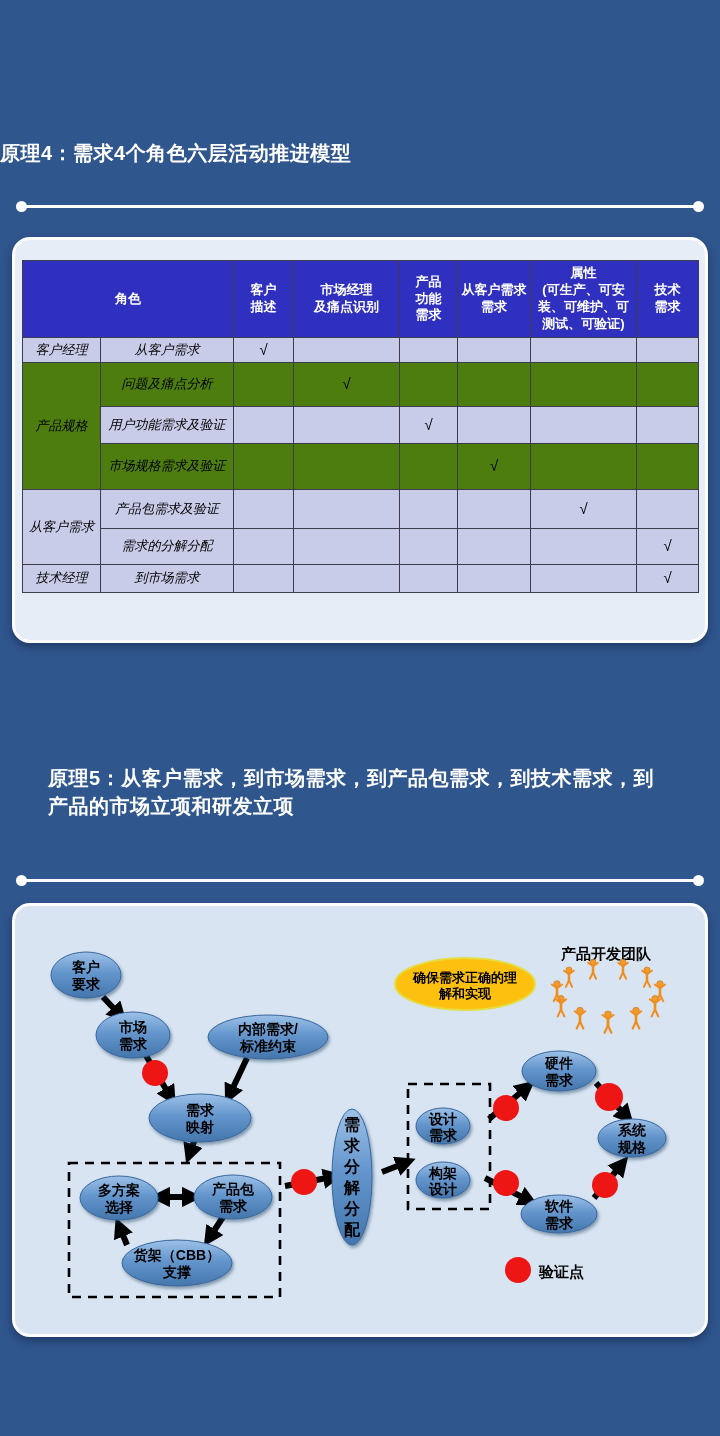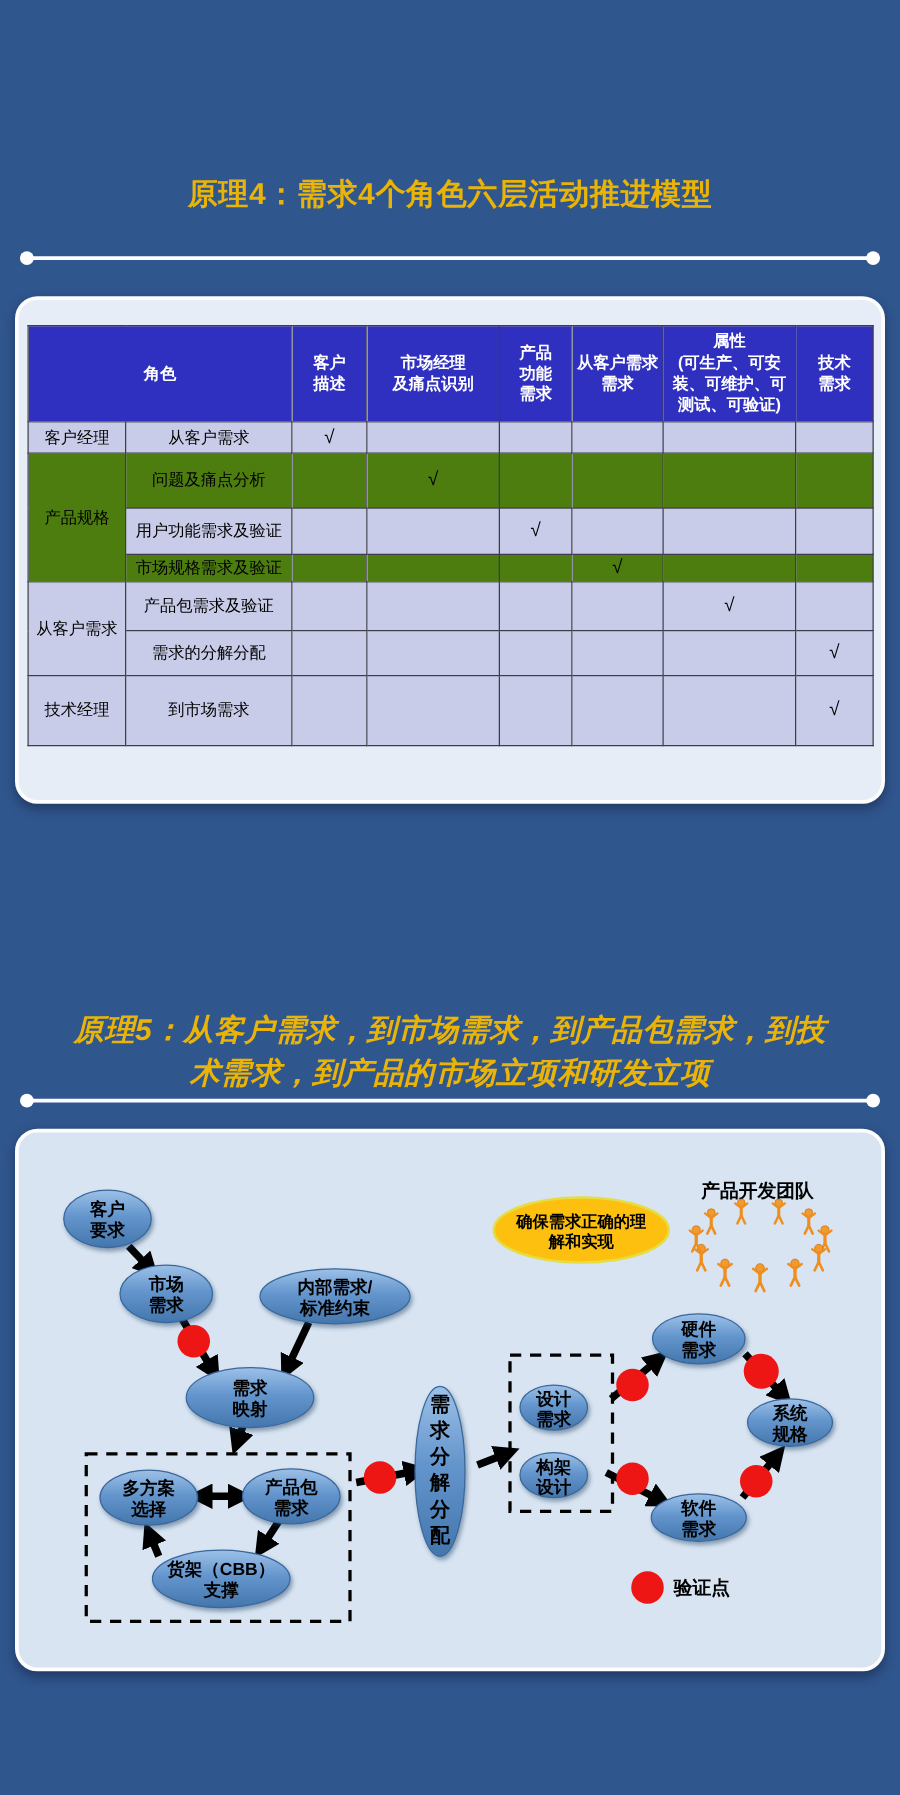--- a/index.html
+++ b/index.html
@@ -2,25 +2,25 @@
 <html><head>
 <meta charset="utf-8">
 <style>
   html,body{margin:0;padding:0;}
   body{
     width:720px;height:1436px;position:relative;overflow:hidden;
     background:#30568e;
     font-family:"Liberation Sans","DejaVu Sans",sans-serif;
   }
   .sec-title{
-    position:absolute;color:#eab308;font-weight:bold;font-size:24px;
-    text-align:center;line-height:1.4;letter-spacing:.5px;
+    position:absolute;color:#ffffff;font-weight:bold;font-size:20px;
+    line-height:1.4;letter-spacing:.5px;
   }
   #title4{top:139px;left:0;width:720px;}
-  #title5{top:808px;left:50%;transform:translateX(-50%);width:624px;font-style:italic;}
+  #title5{top:764px;left:50%;transform:translateX(-50%);width:624px;}
   .divider{position:absolute;left:16px;right:16px;display:flex;align-items:center;height:12px;}
   #divider4{top:200px;}
   #divider5{top:874px;}
   .divider .dot{width:11px;height:11px;border-radius:50%;background:#fff;}
   .divider .line{flex:1;height:3px;background:#fff;margin:0 -2px;}
   .card{
     position:absolute;left:12px;width:696px;box-sizing:border-box;
     border-radius:18px;border:3px solid #fdfdfe;
     box-shadow:0 4px 9px rgba(0,0,20,.35);
   }
@@ -29,21 +29,21 @@
 
   
   table{
     border-collapse:collapse;table-layout:fixed;
     width:676px;margin:20px 0 0 7px;
     font-size:13px;color:#000;
   }
   th,td{border:1px solid #3c3c4c;padding:0 2px;text-align:center;vertical-align:middle;overflow:hidden;}
   th{background:#3030c0;color:#fff;font-weight:bold;font-size:13px;}
   .hl{display:block;line-height:1.3;}
-  td{line-height:1.25;}
+  td{line-height:1.25;font-style:italic;}
   .bg-med{background:#c9cce8;}
   .bg-light{background:#4d7c0f;}
   td.check{font-size:15px;}
 
   
   #card-diagram svg{position:absolute;left:0;top:0;width:100%;height:100%;}
   .node-text{font-family:"Liberation Sans","DejaVu Sans",sans-serif;font-size:14px;font-weight:600;fill:#000;}
   .node-text-lg{font-size:16px;}
   .callout-text{font-size:13px;font-weight:600;fill:#000;}
   .team-text{font-size:15px;font-weight:bold;fill:#000;}
@@ -130,21 +130,21 @@
       </tr>
       <tr style="height:37px">
         <td class="bg-med">用户功能需求及验证</td>
         <td class="bg-med check"></td>
         <td class="bg-med check"></td>
         <td class="bg-med check">√</td>
         <td class="bg-med check"></td>
         <td class="bg-med check"></td>
         <td class="bg-med check"></td>
       </tr>
-      <tr style="height:22px">
+      <tr style="height:46px">
         <td class="bg-light">市场规格需求及验证</td>
         <td class="bg-light check"></td>
         <td class="bg-light check"></td>
         <td class="bg-light check"></td>
         <td class="bg-light check">√</td>
         <td class="bg-light check"></td>
         <td class="bg-light check"></td>
       </tr>
       <tr style="height:39px">
         <td rowspan="2" class="bg-med">从客户需求</td>
@@ -158,21 +158,21 @@
       </tr>
       <tr style="height:36px">
         <td class="bg-med">需求的分解分配</td>
         <td class="bg-med check"></td>
         <td class="bg-med check"></td>
         <td class="bg-med check"></td>
         <td class="bg-med check"></td>
         <td class="bg-med check"></td>
         <td class="bg-med check">√</td>
       </tr>
-      <tr style="height:56px">
+      <tr style="height:28px">
         <td class="bg-med">技术经理</td>
         <td class="bg-med">到市场需求</td>
         <td class="bg-med check"></td>
         <td class="bg-med check"></td>
         <td class="bg-med check"></td>
         <td class="bg-med check"></td>
         <td class="bg-med check"></td>
         <td class="bg-med check">√</td>
       </tr>
     </tbody>

